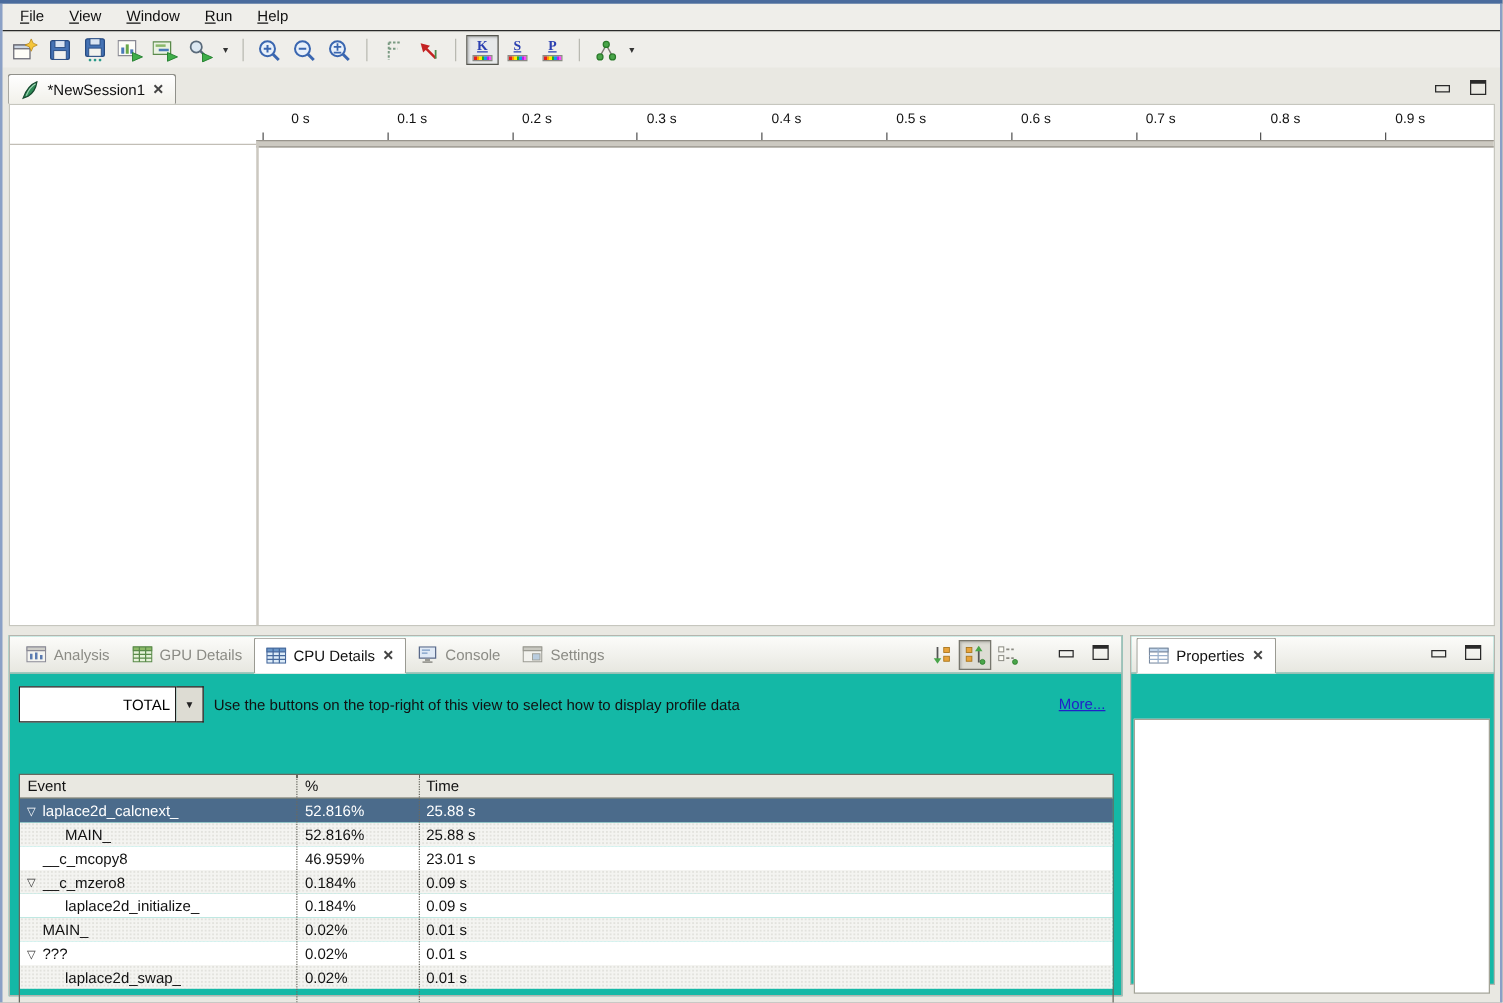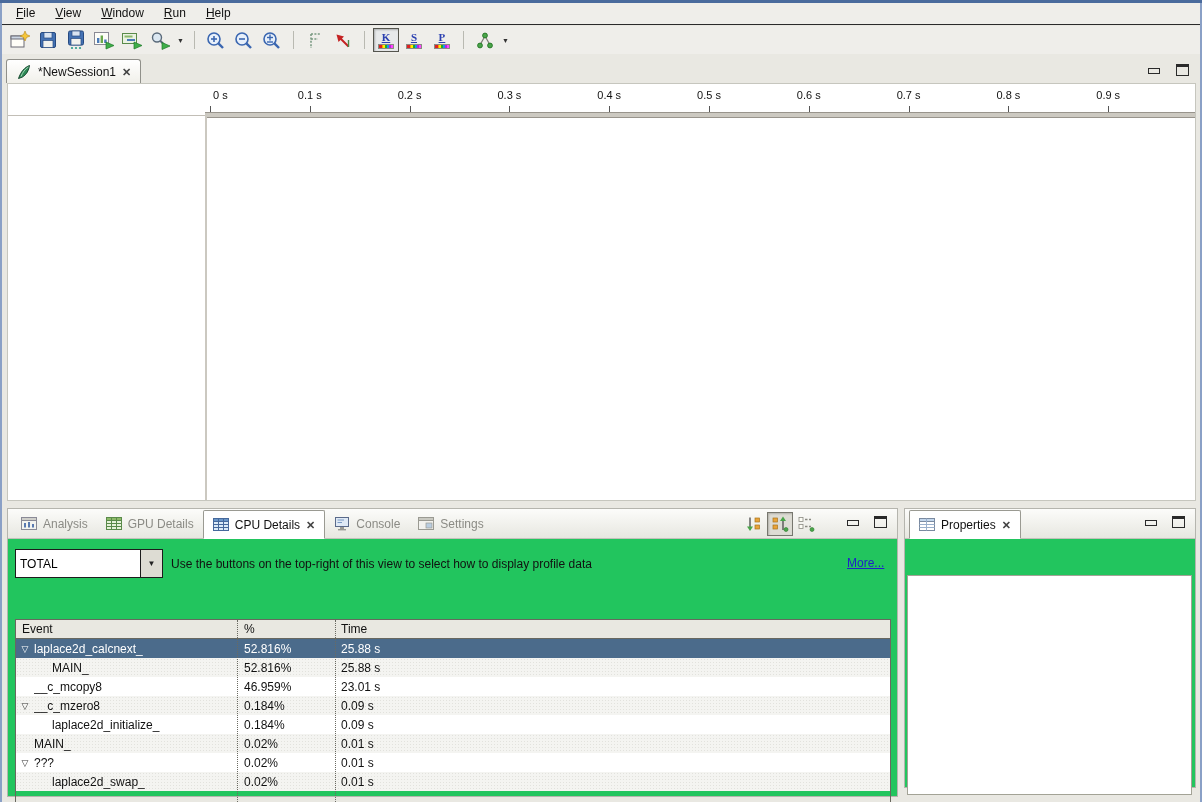--- a/index.html
+++ b/index.html
@@ -35,47 +35,47 @@
       display:flex; align-items:center; gap:6px; padding:0 9px;
       background:linear-gradient(#ffffff,#f1f0ea); border:1px solid #90908a; border-bottom:none;
       border-radius:3px 3px 0 0; font-size:12px; color:#111; }
   .close-x { font-size:11px; font-weight:bold; color:#444; cursor:default; line-height:10px; }
   #editor-minmax { position:absolute; top:61px; right:13px; display:flex; gap:16px; z-index:3; }
   .icon-minimize { width:12px; height:6px; border:1px solid #2a2a2a; margin-top:4px; }
   .icon-maximize { width:13px; height:12px; border:1px solid #2a2a2a; border-top:3px solid #2a2a2a; }
 
   #canvas { position:absolute; left:7px; top:80px; width:1189px; height:418px; background:#fff;
             border:1px solid #c6c6be; }
-  .ruler-label { position:absolute; top:5px; font-size:11px; color:#111; white-space:nowrap; }
+  .ruler-label { position:absolute; top:5px; font-size:11px; color:#111; white-space:nowrap;margin-left:20px; }
   .ruler-tick  { position:absolute; top:22px; height:7px; width:1px; background:#555; }
   #ruler-bar { position:absolute; left:197px; right:0; top:28px; height:6px; background:#ccc9c1;
                border-top:1px solid #98948c; border-bottom:1px solid #98948c; }
   #ruler-left-line { position:absolute; left:0; width:197px; top:31px; height:1px; background:#c2beb6; }
   #name-divider { position:absolute; left:197px; top:29px; bottom:0; width:2px; background:#cbc8c0; }
 
   
-  .panel { position:absolute; background:#22c55e; border:1px solid #b5b5ae; }
+  .panel { position:absolute; background:#14b8a6; border:1px solid #b5b5ae; }
   #cpu-panel { left:7px; top:505px; width:891px; height:289px; }
   #prop-panel { left:904px; top:505px; width:292px; height:280px; }
   .tabbar { position:relative; height:30px; background:linear-gradient(#fcfcfa,#e7e7e0);
             border-bottom:1px solid #c2c2ba; display:flex; align-items:flex-end; padding-left:4px; }
   .ptab { display:flex; align-items:center; gap:6px; padding:0 9px; height:29px; font-size:12px;
           color:#8b8b85; white-space:nowrap; }
   .ptab.active { background:#fff; border:1px solid #9a9a92; border-bottom:1px solid #fff;
                  border-radius:2px 2px 0 0; color:#111; margin-bottom:-1px; z-index:2; }
   .view-toolbar { position:absolute; right:78px; top:3px; display:flex; align-items:center; }
   .vbtn { width:26px; height:24px; display:flex; align-items:center; justify-content:center;
           border:1px solid transparent; }
   .vbtn.pressed { border:1px solid #77776e; background:#dddcd4; box-shadow:inset 1px 1px 2px rgba(0,0,0,.2); }
   .panel-minmax { position:absolute; right:10px; top:7px; display:flex; gap:15px; }
 
   
   #mode-dropdown { position:absolute; left:7px; top:40px; height:29px; display:flex; }
   #mode-value { width:126px; border:1px solid #1c1c1c; background:#fff; font-size:12px;
-                padding:7px 4px 0 4px; }
+                padding:7px 4px 0 4px;text-align:right; }
   #mode-arrow { width:22px; border:1px solid #1c1c1c; border-left:none; background:#dddcd3;
                 display:flex; align-items:center; justify-content:center; font-size:8px; color:#222; }
   #cpu-hint { position:absolute; left:163px; top:48px; font-size:12px; color:#111; }
   #more-link { position:absolute; left:839px; top:47px; font-size:12px; color:#2121c8;
                text-decoration:underline; }
 
   #cpu-table { position:absolute; left:7px; top:110px; width:876px; height:198px;
                border:1px solid #68685f; font-size:12px; }
   .thead { height:19px; background:#e9e8e1; border-bottom:1px solid #68685f;
            display:flex; align-items:center; color:#111; }

